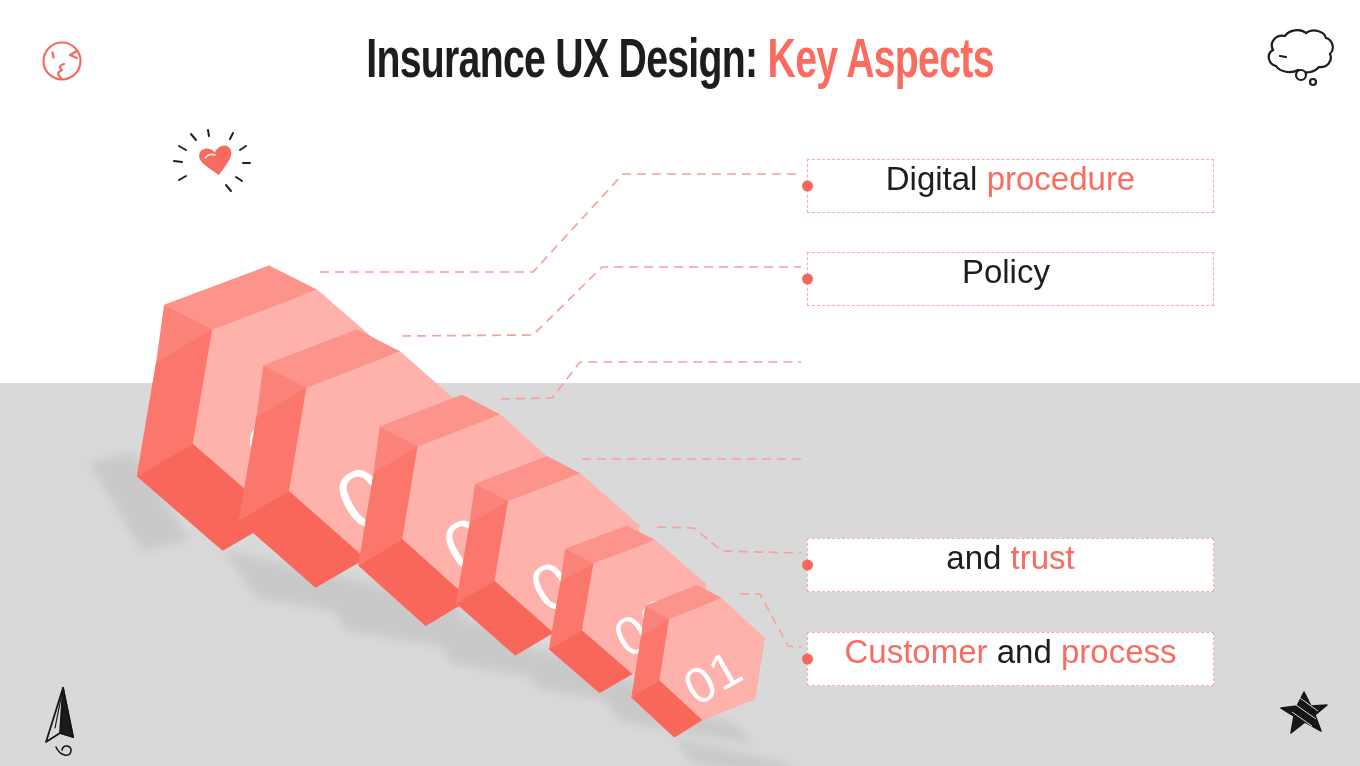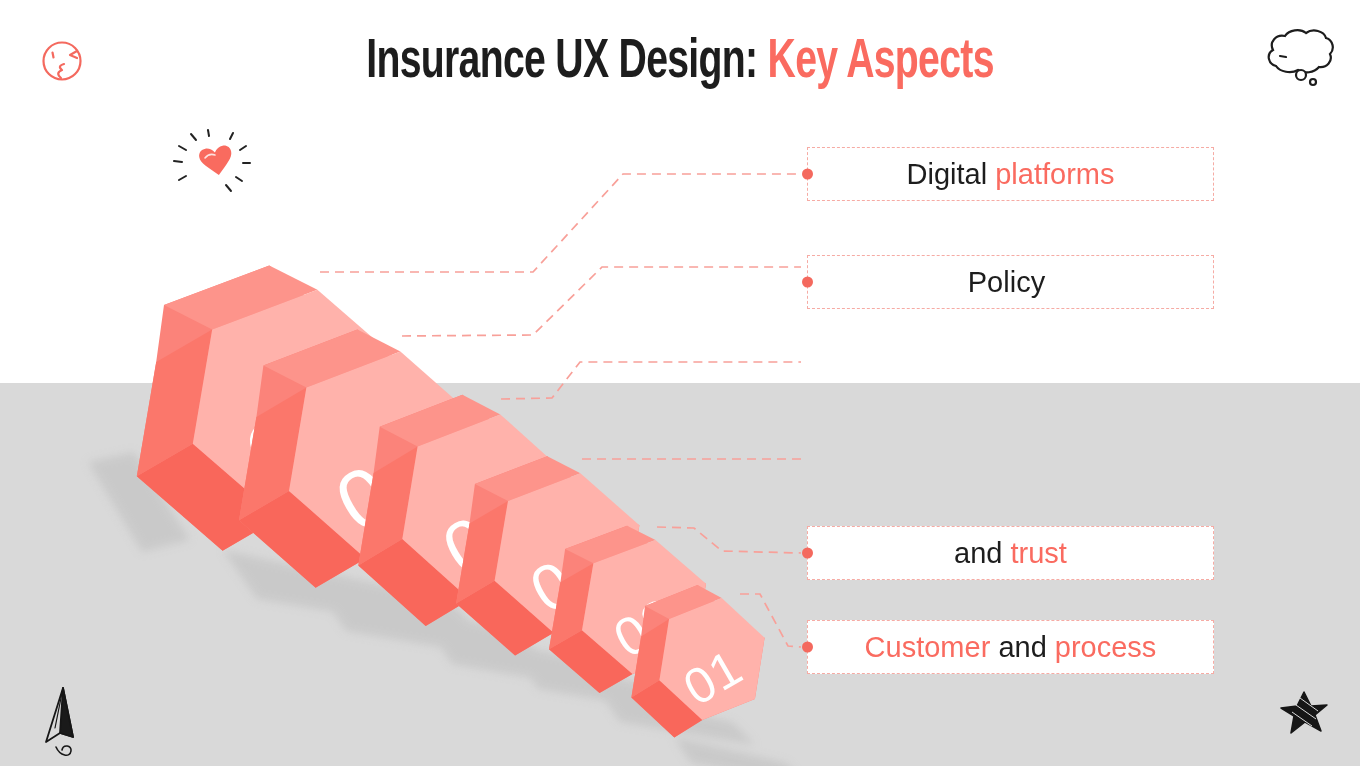--- a/index.html
+++ b/index.html
@@ -18,22 +18,22 @@
   .title{
     position:absolute;top:30px;left:0;width:100%;text-align:center;
     font-size:56px;font-weight:700;letter-spacing:-1px;line-height:1.0;
     transform:scaleX(.70);color:var(--ink);white-space:nowrap;
   }
   .title .hl{color:var(--accent);}
   
   .aspect-box{
     position:absolute;left:807px;width:407px;height:54px;background:#fff;
     border:1.6px dashed #F6ABA4;
-    display:flex;align-items:center;justify-content:center;
-    font-size:29px;font-weight:400;white-space:pre;
+    display:flex;justify-content:center;
+    font-size:33px;font-weight:400;white-space:pre;margin-top:12px;
   }
   .aspect-box .dot{
     position:absolute;left:-6.5px;top:50%;transform:translateY(-50%);
     width:11px;height:11px;border-radius:50%;background:#F4695E;
   }
   .tone-ink{color:var(--ink);}
   .tone-accent{color:var(--accent);}
   .step-number{
     fill:#FFFFFF;font-family:"Liberation Sans",sans-serif;font-weight:500;letter-spacing:1px;
   }
@@ -172,23 +172,23 @@
       </g>
     </g>
   </svg>
 
   <div class="title">
     <span>Insurance UX Design: </span><span class="hl">Key Aspects</span>
   </div>
 
   <div class="aspect-box" style="top:147px">
     <span class="dot"></span>
-    <span class="tone-ink">Digital </span><span class="tone-accent">platforms</span><span></span>
+    <span class="tone-ink">Digital </span><span class="tone-accent">procedure</span><span></span>
   </div>
-  <div class="aspect-box" style="top:255px">
+  <div class="aspect-box" style="top:240px">
     <span class="dot"></span>
     <span class="tone-ink">Policy </span><span></span>
   </div>
   <div class="aspect-box" style="top:526px">
     <span class="dot"></span>
     <span class="tone-ink">and </span><span class="tone-accent">trust</span>
   </div>
   <div class="aspect-box" style="top:620px">
     <span class="dot"></span>
     <span class="tone-accent">Customer </span><span class="tone-ink">and </span><span class="tone-accent">process</span>

